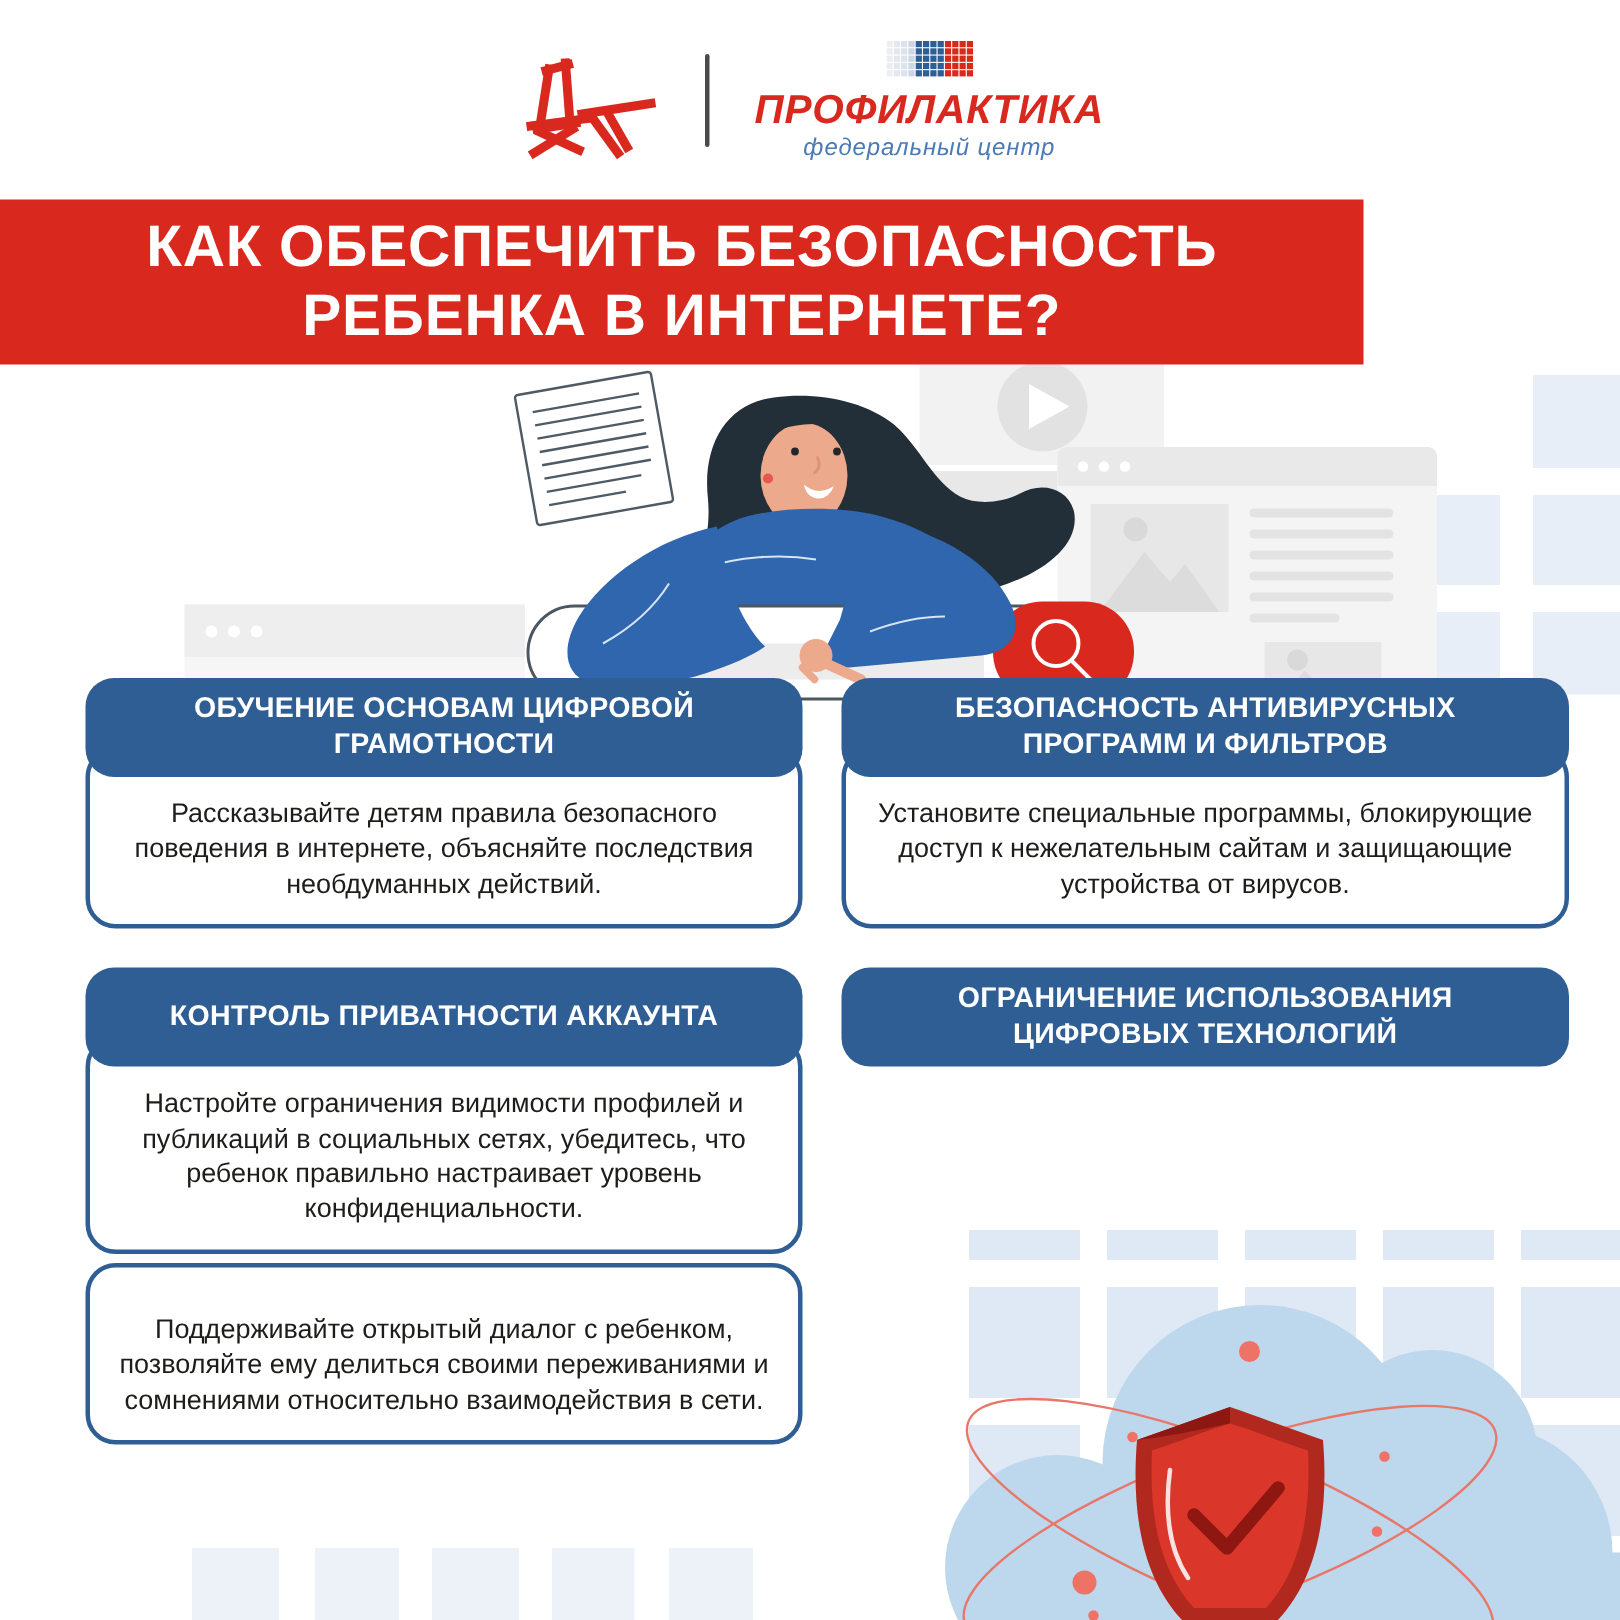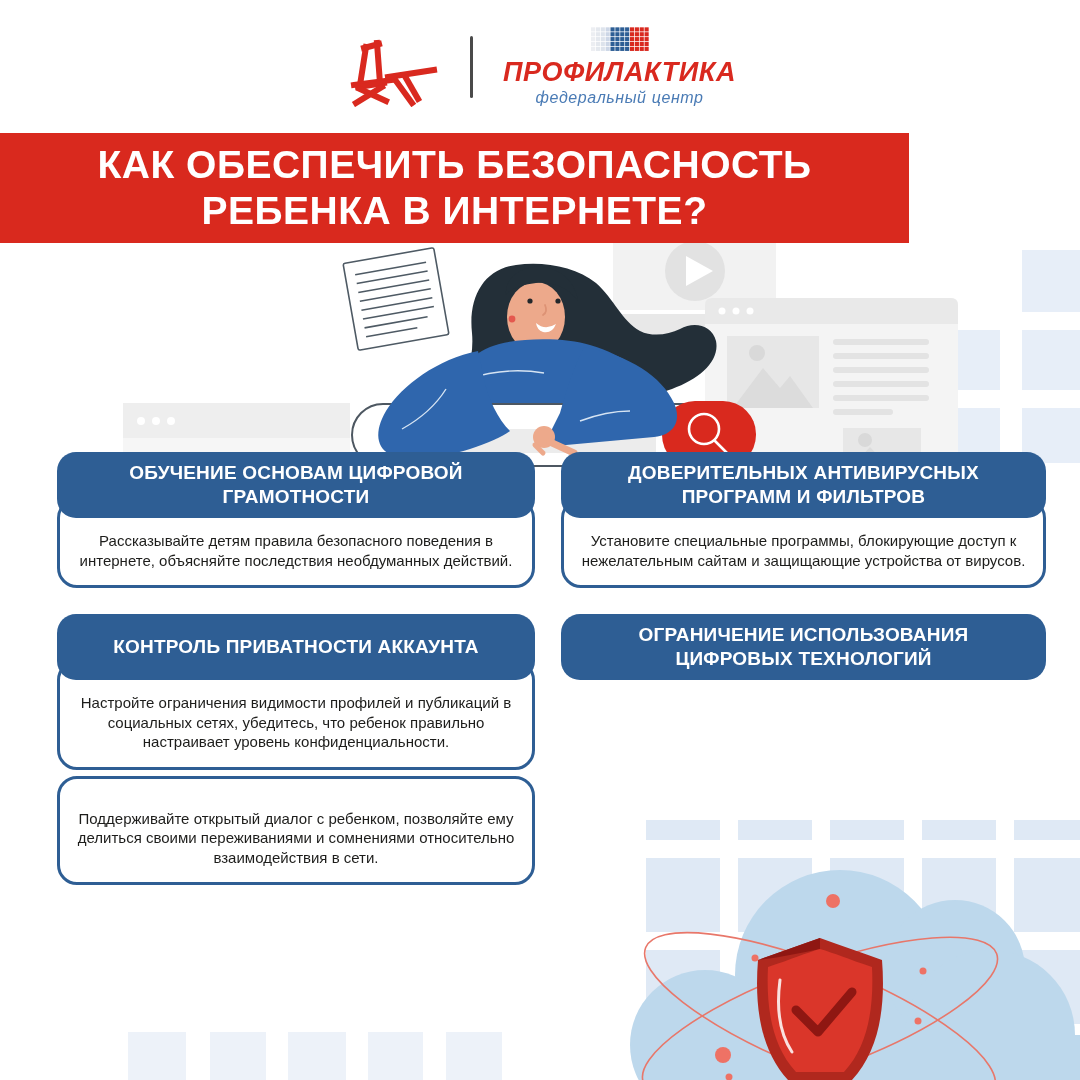--- a/index.html
+++ b/index.html
@@ -24,21 +24,21 @@
   
   .cards{position:absolute;left:57px;top:452px;width:973px;display:grid;
          grid-template-columns:478px 485px;column-gap:10px;row-gap:14px;align-items:start;z-index:2;gap:26px;}
   .card{position:relative;}
   .card-header{position:relative;z-index:2;background:#2E5E94;color:#fff;border-radius:19px;
                min-height:66px;display:flex;align-items:center;justify-content:center;text-align:center;
                font-weight:bold;font-size:19px;line-height:1.28;letter-spacing:.2px;
                padding:8px 34px;box-sizing:border-box;}
   .card-body{position:relative;z-index:1;margin-top:-20px;background:#fff;border:3px solid #2E5E94;
              border-radius:20px;padding:30px 16px 15px;box-sizing:border-box;text-align:center;
-             font-size:15px;line-height:1.3;color:#1d1d1b;}
+             font-size:18px;line-height:1.3;color:#1d1d1b;}
   .col1{grid-column:1;} .col2{grid-column:2;}
 </style>
 </head>
 <body>
 
 <div class="page">
 
   <header class="top-header">
     <span>
       <svg width="96" height="84" viewBox="0 0 96 84">
@@ -302,21 +302,21 @@
       <rect x="446" y="4" width="56" height="48"></rect>
     </g>
   </svg>
 
   <section class="cards">
     <article class="card col1">
       <div class="card-header">ОБУЧЕНИЕ ОСНОВАМ ЦИФРОВОЙ ГРАМОТНОСТИ</div>
       <div class="card-body">Рассказывайте детям правила безопасного поведения в интернете, объясняйте последствия необдуманных действий.</div>
     </article>
     <article class="card col2">
-      <div class="card-header">ДОВЕРИТЕЛЬНЫХ АНТИВИРУСНЫХ ПРОГРАММ И ФИЛЬТРОВ</div>
+      <div class="card-header">БЕЗОПАСНОСТЬ АНТИВИРУСНЫХ ПРОГРАММ И ФИЛЬТРОВ</div>
       <div class="card-body">Установите специальные программы, блокирующие доступ к нежелательным сайтам и защищающие устройства от&nbsp;вирусов.</div>
     </article>
     <article class="card col1">
       <div class="card-header">КОНТРОЛЬ ПРИВАТНОСТИ АККАУНТА</div>
       <div class="card-body">Настройте ограничения видимости профилей и публикаций в социальных сетях, убедитесь, что ребенок правильно настраивает уровень конфиденциальности.</div>
     </article>
     <article class="card col2">
       <div class="card-header">ОГРАНИЧЕНИЕ ИСПОЛЬЗОВАНИЯ ЦИФРОВЫХ ТЕХНОЛОГИЙ</div>
     </article>
     <article class="card col1">

